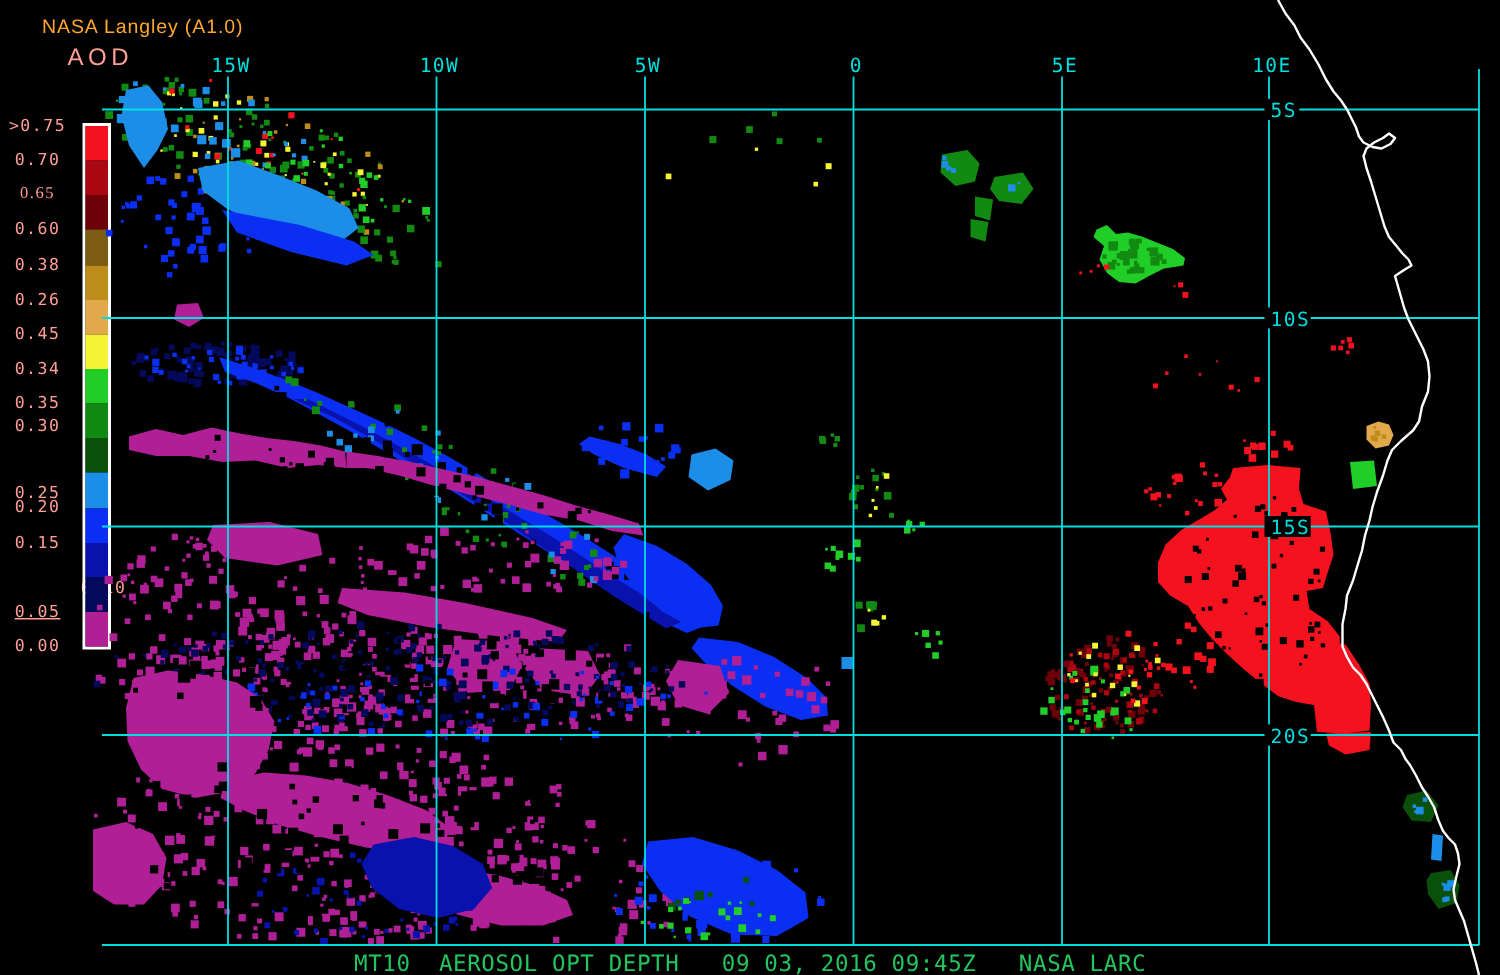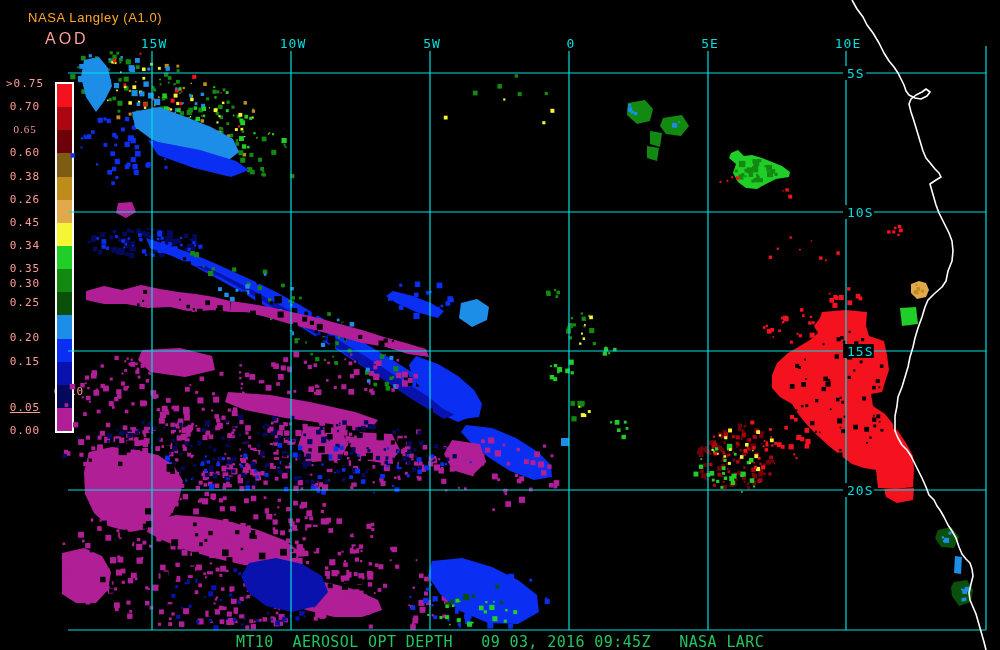--- a/index.html
+++ b/index.html
@@ -32,21 +32,21 @@
         <div class="tick" style="top: 77px;">&gt;0.75</div>
         <div class="tick" style="top: 100.133px;">0.70</div>
         <div class="tick" style="top: 123.267px; font-family: Liberation Serif, serif;">0.65</div>
         <div class="tick" style="top: 146.4px;">0.60</div>
         <div class="tick" style="top: 169.533px;">0.38</div>
         <div class="tick" style="top: 192.667px;">0.26</div>
         <div class="tick" style="top: 215.8px;">0.45</div>
         <div class="tick" style="top: 238.933px;">0.34</div>
         <div class="tick" style="top: 262.067px;">0.35</div>
         <div class="tick" style="top: 277px;">0.30</div>
-        <div class="tick" style="top: 296px;">0.25</div>
+        <div class="tick" style="top: 322px;">0.25</div>
         <div class="tick" style="top: 331.467px;">0.20</div>
         <div class="tick" style="top: 354.6px;">0.15</div>
         <div class="tick" style="top: 385px; padding-left: 44px;">0.10</div>
         <div class="tick" style="top: 400.867px; text-decoration: underline;">0.05</div>
         <div class="tick" style="top: 424px;">0.00</div>
       </div>
     <div class="legend-bar">
         <div class="seg" style="background: rgb(245, 18, 31);"></div>
         <div class="seg" style="background: rgb(170, 7, 18);"></div>
         <div class="seg" style="background: rgb(110, 0, 9);"></div>

